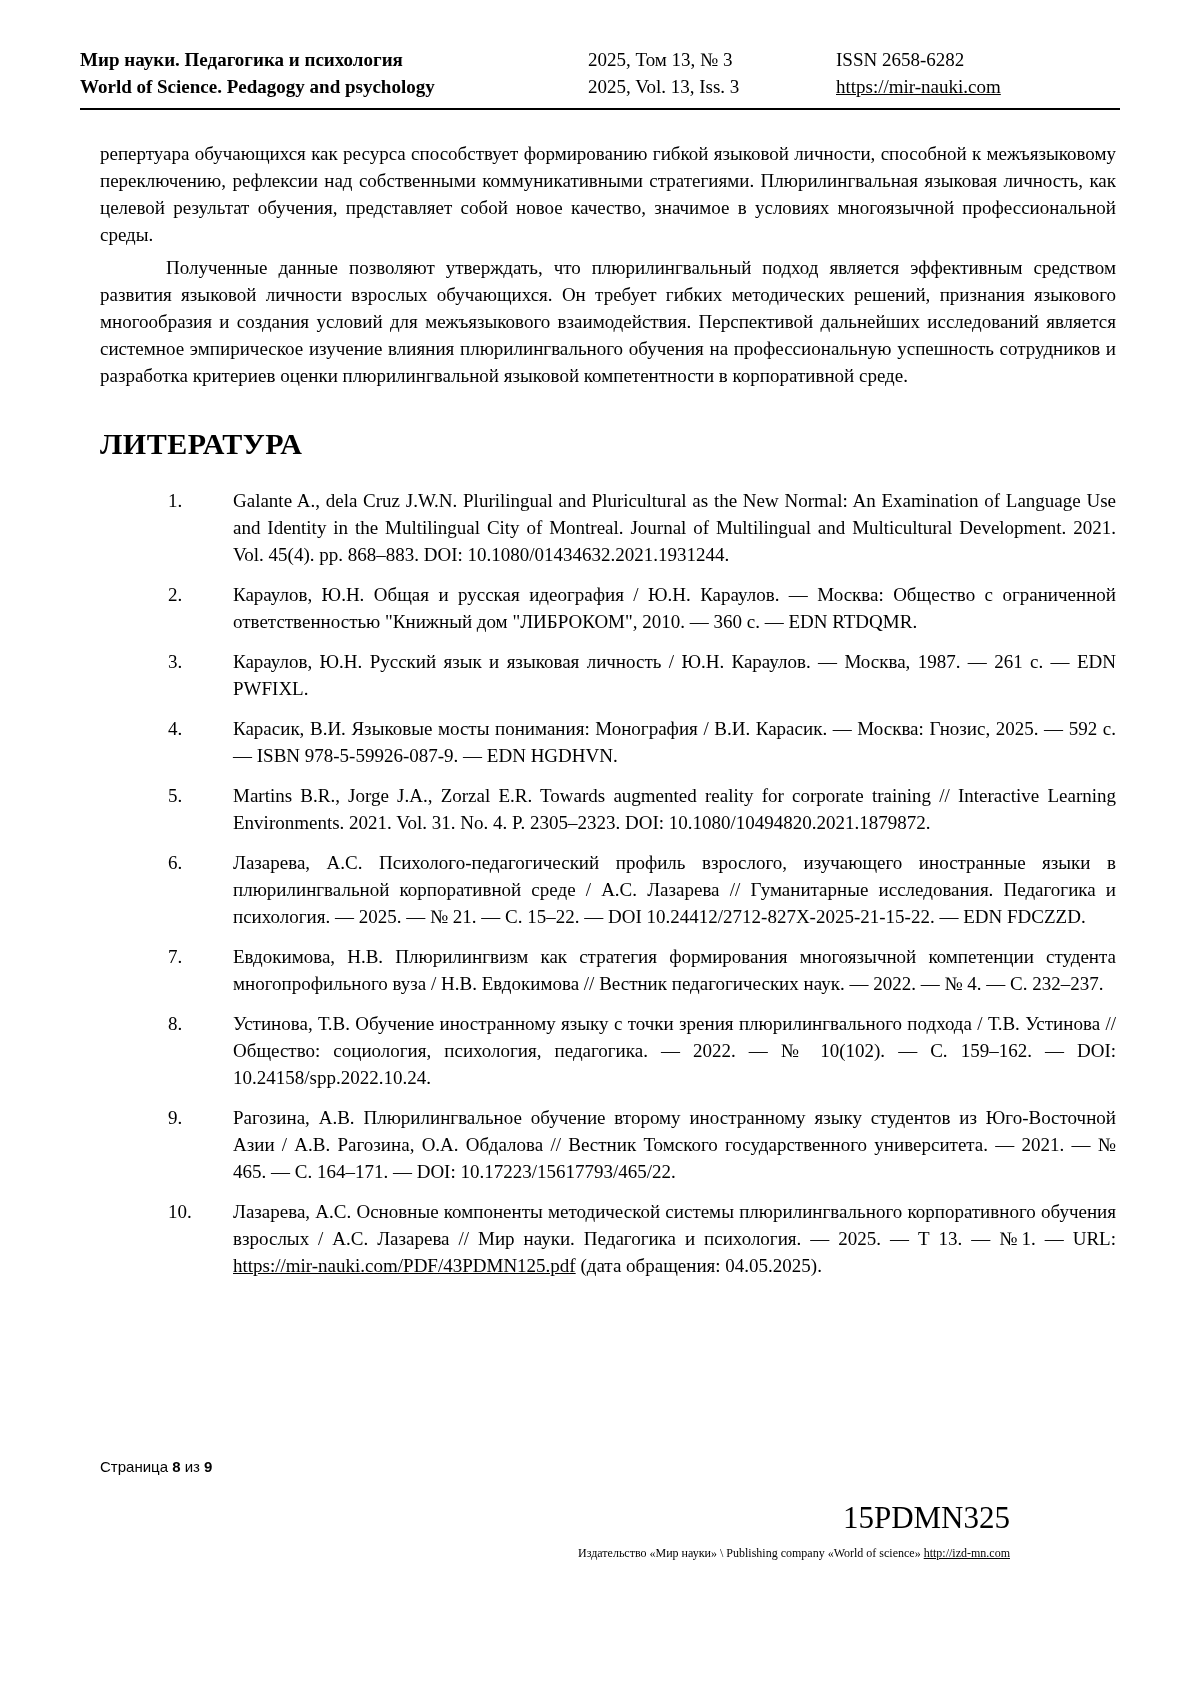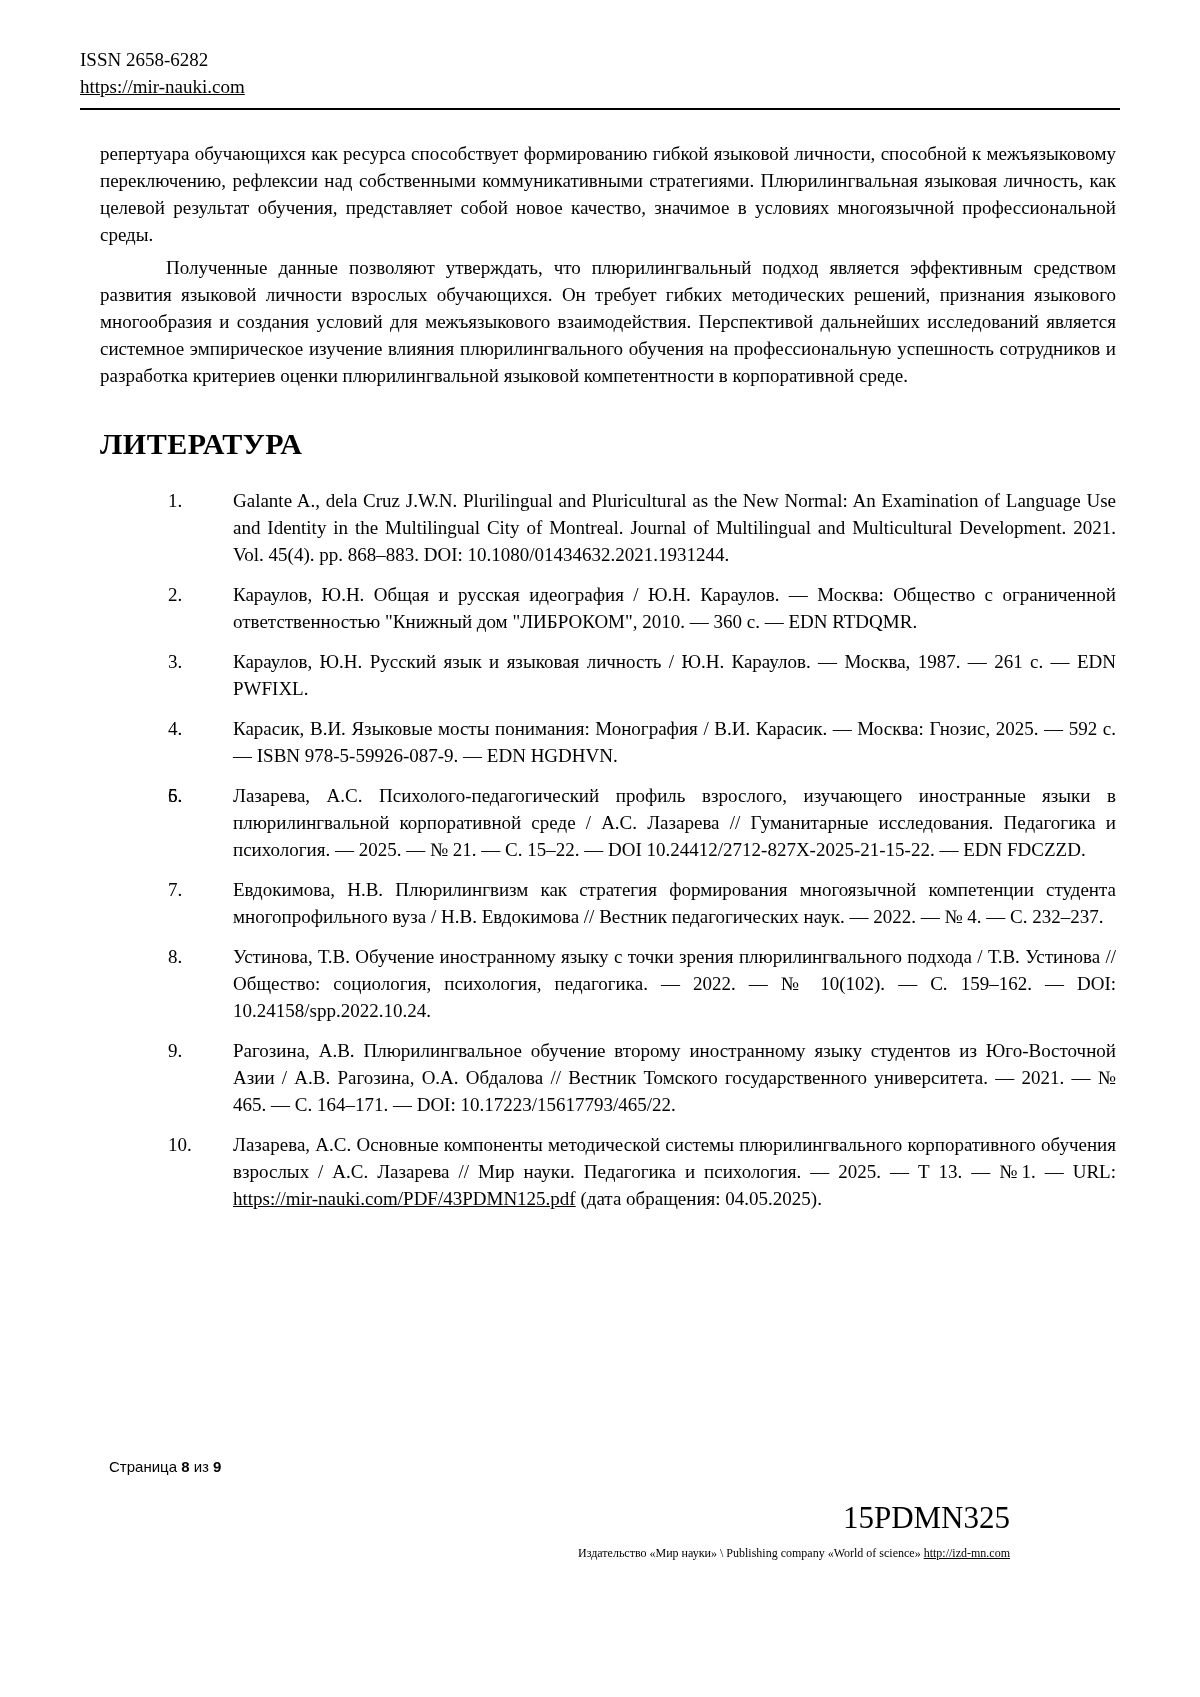--- a/index.html
+++ b/index.html
@@ -36,40 +36,48 @@
   
   .refs { list-style:none; }
   .ref-item {
     position:relative; padding-left:133px; text-align:justify;
     font-size:19px; line-height:27px; margin-bottom:13px;
   }
   .ref-num { position:absolute; left:68px; top:0; }
 
   
   .footer-page {
-    position:absolute; left:109px; top:1458px;
+    position:absolute; left:100px; top:1458px;
     font-family:"Liberation Sans", sans-serif; font-size:15px;
   }
   .footer-page b { font-weight:bold; }
   .doc-id {
     position:absolute; right:190px; top:1500px;
     font-size:31px; font-weight:normal;
   }
   .publisher {
     position:absolute; right:190px; top:1546px;
     font-size:12px;
   }
   .publisher .link { font-size:12px;text-align:right; }
 </style>
 </head>
 <body>
 
 <div class="page">
 
   <header class="header">
+    <div class="header-left">
+      <div>Мир науки. Педагогика и психология</div>
+      <div>World of Science. Pedagogy and psychology</div>
+    </div>
+    <div class="header-mid">
+      <div>2025, Том 13, № 3</div>
+      <div>2025, Vol. 13, Iss. 3</div>
+    </div>
     <div class="header-right">
       <div>ISSN 2658-6282</div>
       <a class="link">https://mir-nauki.com</a>
     </div>
   </header>
 
   <hr class="header-rule">
 
   <main>
     <p class="para">репертуара обучающихся как ресурса способствует формированию гибкой языковой личности, способной к межъязыковому переключению, рефлексии над собственными коммуникативными стратегиями. Плюрилингвальная языковая личность, как целевой результат обучения, представляет собой новое качество, значимое в условиях многоязычной профессиональной среды.</p>
@@ -94,20 +102,21 @@
         <span class="ref-text">Караулов, Ю.Н. Русский язык и языковая личность / Ю.Н. Караулов. — Москва, 1987. — 261 с. — EDN PWFIXL.</span>
       </div>
 
       <div class="ref-item">
         <span class="ref-num">4.</span>
         <span class="ref-text">Карасик, В.И. Языковые мосты понимания: Монография / В.И. Карасик. — Москва: Гнозис, 2025. — 592 с. — ISBN 978-5-59926-087-9. — EDN HGDHVN.</span>
       </div>
 
       <div class="ref-item">
         <span class="ref-num">5.</span>
+        <span class="ref-text">Martins B.R., Jorge J.A., Zorzal E.R. Towards augmented reality for corporate training // Interactive Learning Environments. 2021. Vol. 31. No. 4. P. 2305–2323. DOI: 10.1080/10494820.2021.1879872.</span>
       </div>
 
       <div class="ref-item">
         <span class="ref-num">6.</span>
         <span class="ref-text">Лазарева, А.С. Психолого-педагогический профиль взрослого, изучающего иностранные языки в плюрилингвальной корпоративной среде / А.С. Лазарева // Гуманитарные исследования. Педагогика и психология. — 2025. — № 21. — С. 15–22. — DOI 10.24412/2712-827X-2025-21-15-22. — EDN FDCZZD.</span>
       </div>
 
       <div class="ref-item">
         <span class="ref-num">7.</span>
         <span class="ref-text">Евдокимова, Н.В. Плюрилингвизм как стратегия формирования многоязычной компетенции студента многопрофильного вуза / Н.В. Евдокимова // Вестник педагогических наук. — 2022. — № 4. — С. 232–237.</span>

